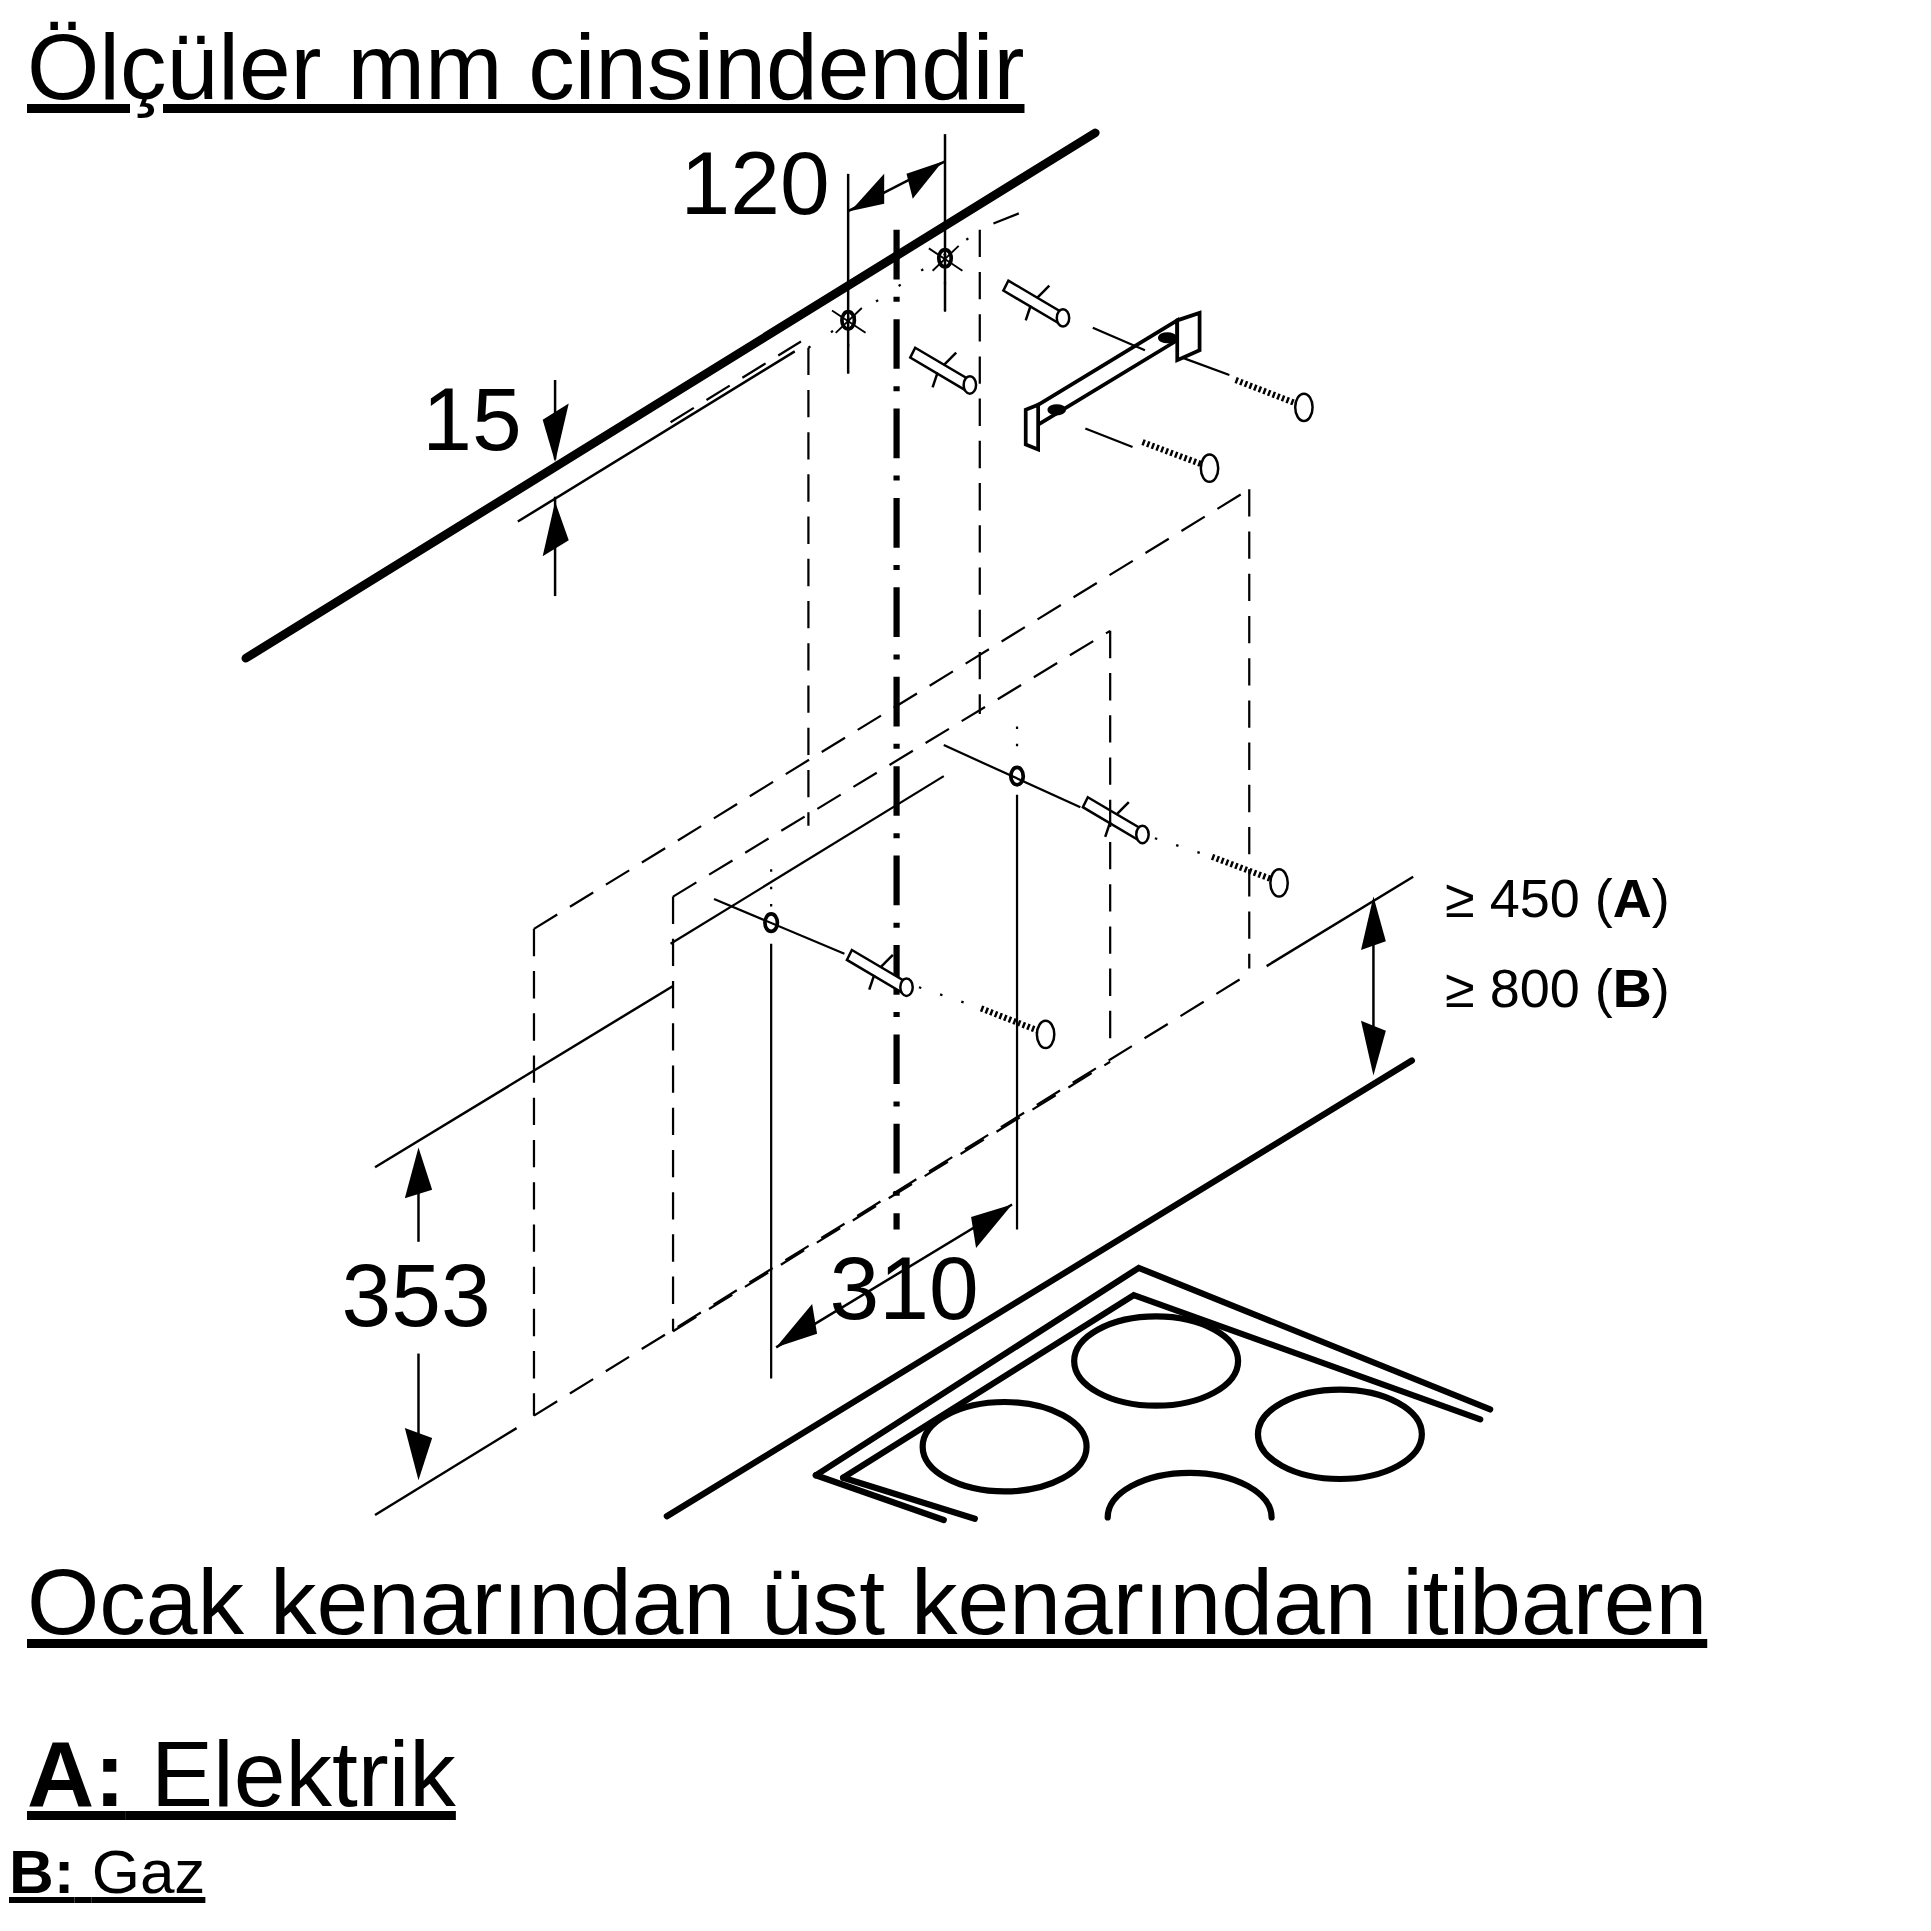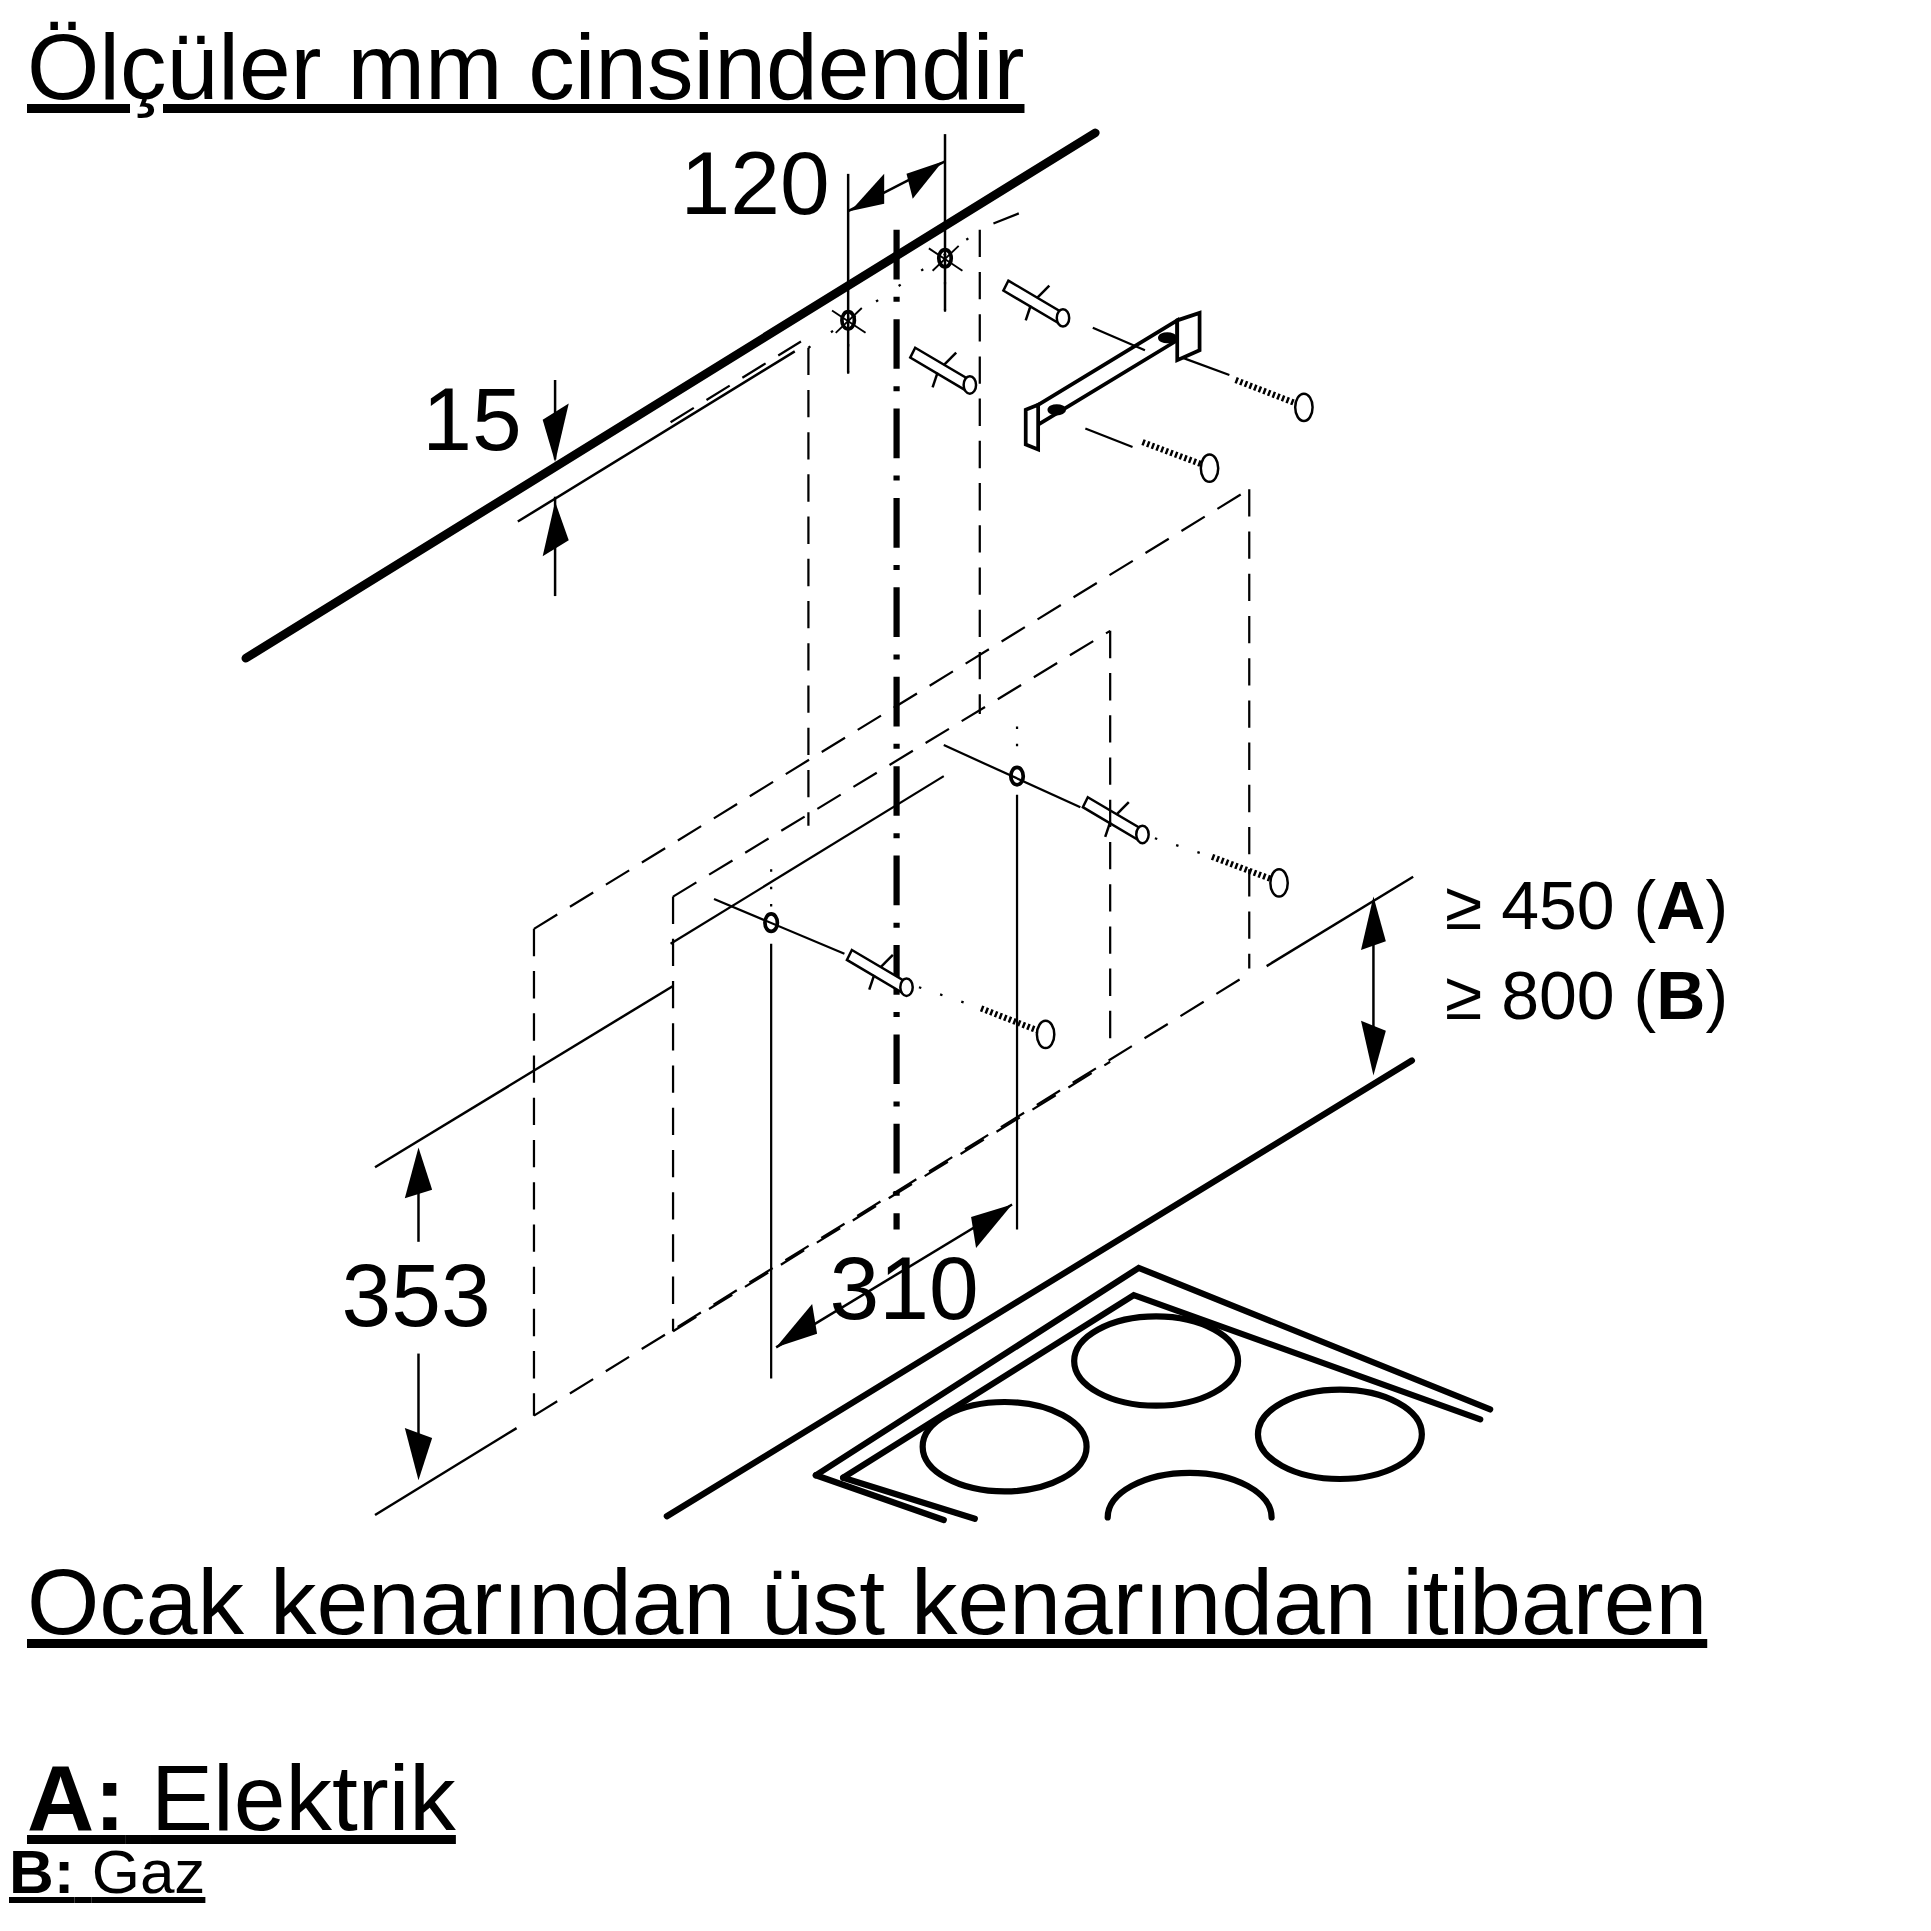--- a/index.html
+++ b/index.html
@@ -1,25 +1,25 @@
 <!DOCTYPE html>
 <html><head>
 <meta charset="utf-8">
 <style>
   html, body { margin:0; padding:0; background:#ffffff; }
   body { width:1931px; height:1931px; position:relative; overflow:hidden; font-family:"Liberation Sans", sans-serif; color:#000; }
   .txt { position:absolute; white-space:nowrap; line-height:1; font-family:"Liberation Sans", sans-serif;text-decoration:underline; }
   #title { left:27px; top:21px; font-size:93px; }
   #footer { left:27px; top:1556px; font-size:93px; }
-  #legend-a { left:27px; top:1728px; font-size:93px;margin-top:24px; }
+  #legend-a { left:27px; top:1728px; font-size:93px; }
   #legend-b { left:9px; top:1817px; font-size:62px;margin-top:24px; }
   .bold { font-weight:bold; }
   svg#drawing { position:absolute; left:0; top:0; width:1931px; height:1931px; }
   .dimtxt { font-family:"Liberation Sans", sans-serif; font-size:72px; fill:#000; }
-  .req { position:absolute; font-size:68px; line-height:1; white-space:nowrap; }
+  .req { position:absolute; font-size:54px; line-height:1; white-space:nowrap; }
   #req-a { left:1445px; top:871px; }
   #req-b { left:1445px; top:961px; }
 </style>
 </head>
 <body>
 
 <div class="txt" id="title">Ölçüler mm cinsindendir</div>
 
 <svg id="drawing" viewBox="0 0 1555 1555" xmlns="http://www.w3.org/2000/svg">
   <defs>

